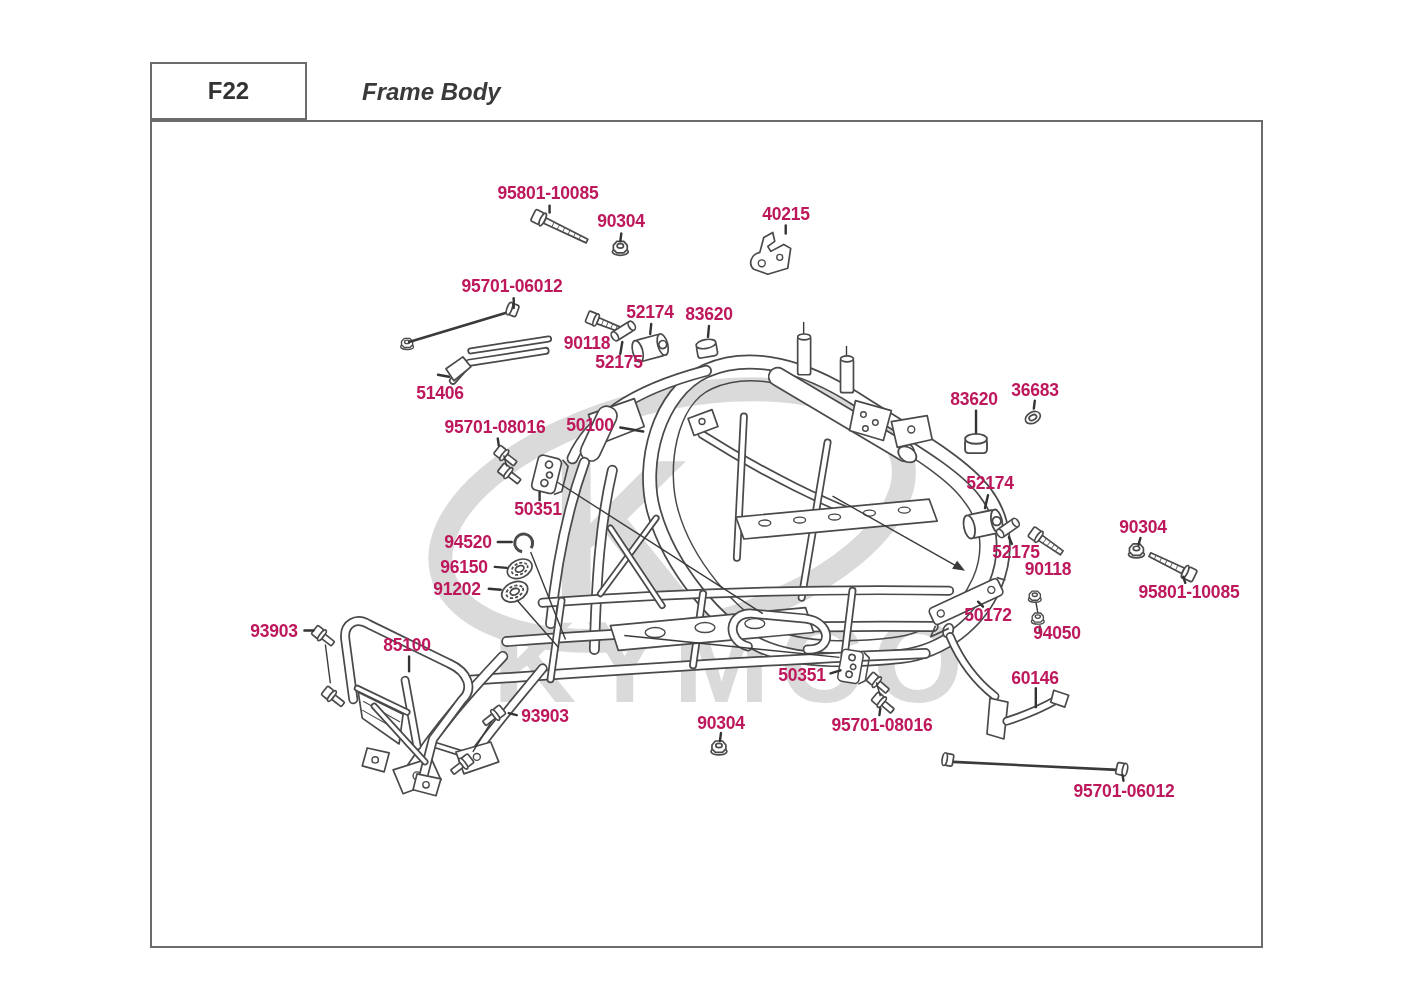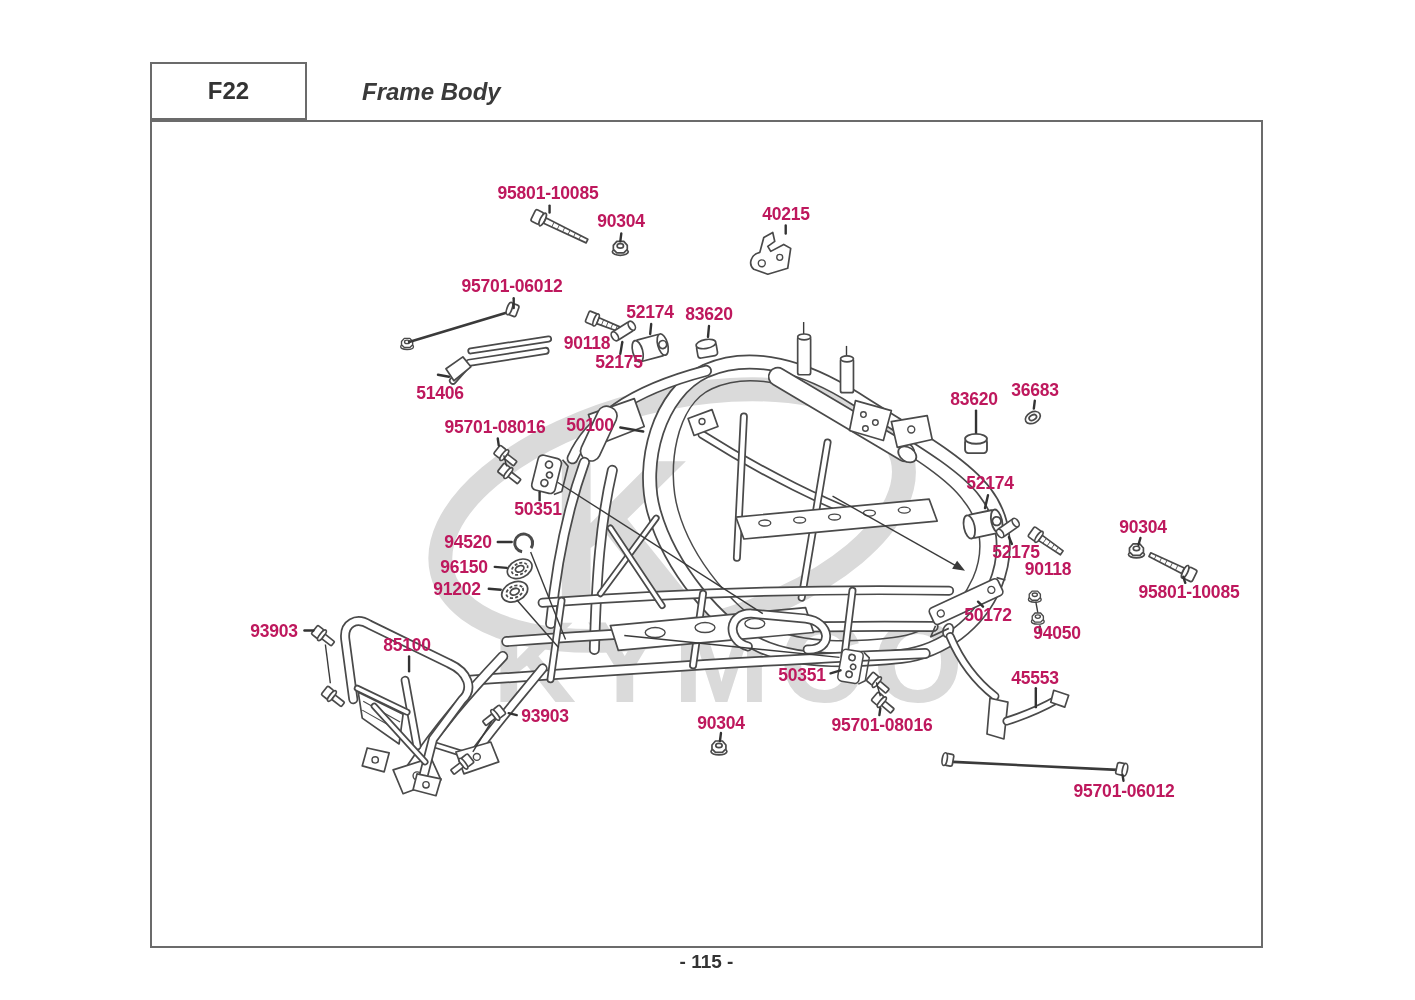--- a/index.html
+++ b/index.html
@@ -364,25 +364,24 @@
       <div class="part-label" style="left: 464px; top: 567px;">96150</div>
       <div class="part-label" style="left: 457px; top: 589px;">91202</div>
       <div class="part-label" style="left: 274px; top: 631px;">93903</div>
       <div class="part-label" style="left: 407px; top: 645px;">85100</div>
       <div class="part-label" style="left: 545px; top: 716px;">93903</div>
       <div class="part-label" style="left: 721px; top: 723px;">90304</div>
       <div class="part-label" style="left: 802px; top: 675px;">50351</div>
       <div class="part-label" style="left: 882px; top: 725px;">95701-08016</div>
       <div class="part-label" style="left: 988px; top: 615px;">50172</div>
       <div class="part-label" style="left: 1042px; top: 633px; margin-left: 15px;">94050</div>
-      <div class="part-label" style="left: 1035px; top: 678px;">45553</div>
+      <div class="part-label" style="left: 1035px; top: 678px;">60146</div>
       <div class="part-label" style="left: 1124px; top: 791px;">95701-06012</div>
       <div class="part-label" style="left: 974px; top: 399px;">83620</div>
       <div class="part-label" style="left: 1035px; top: 390px;">36683</div>
       <div class="part-label" style="left: 990px; top: 483px;">52174</div>
       <div class="part-label" style="left: 1016px; top: 552px;">52175</div>
       <div class="part-label" style="left: 1048px; top: 569px;">90118</div>
       <div class="part-label" style="left: 1143px; top: 527px;">90304</div>
       <div class="part-label" style="left: 1189px; top: 592px;">95801-10085</div>
     </div>
 
-  <div class="footer">- 115 -</div>
 </div>
 
 </body></html>

